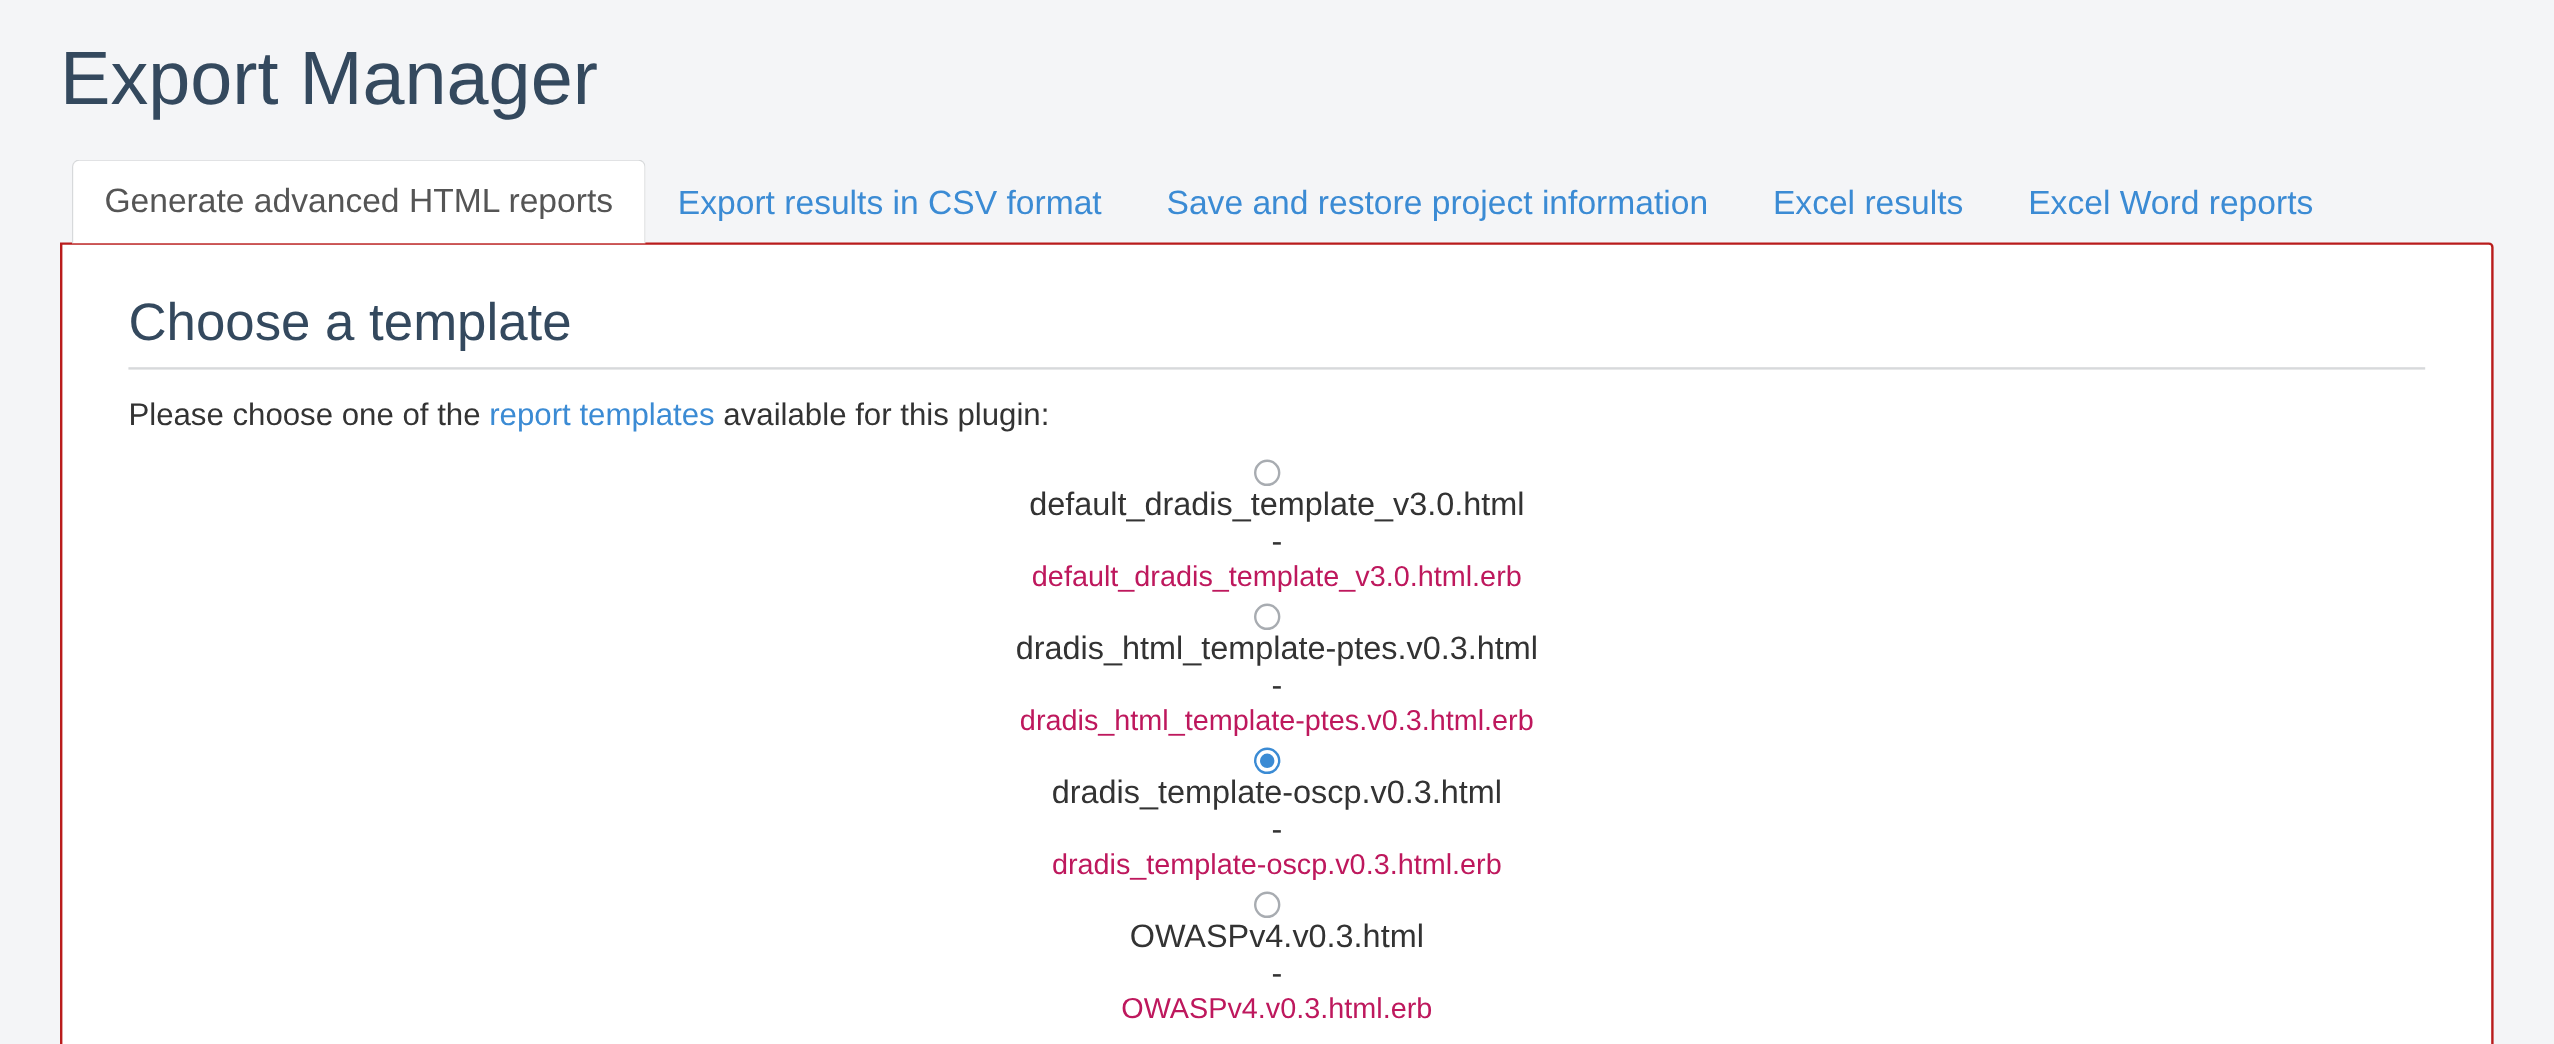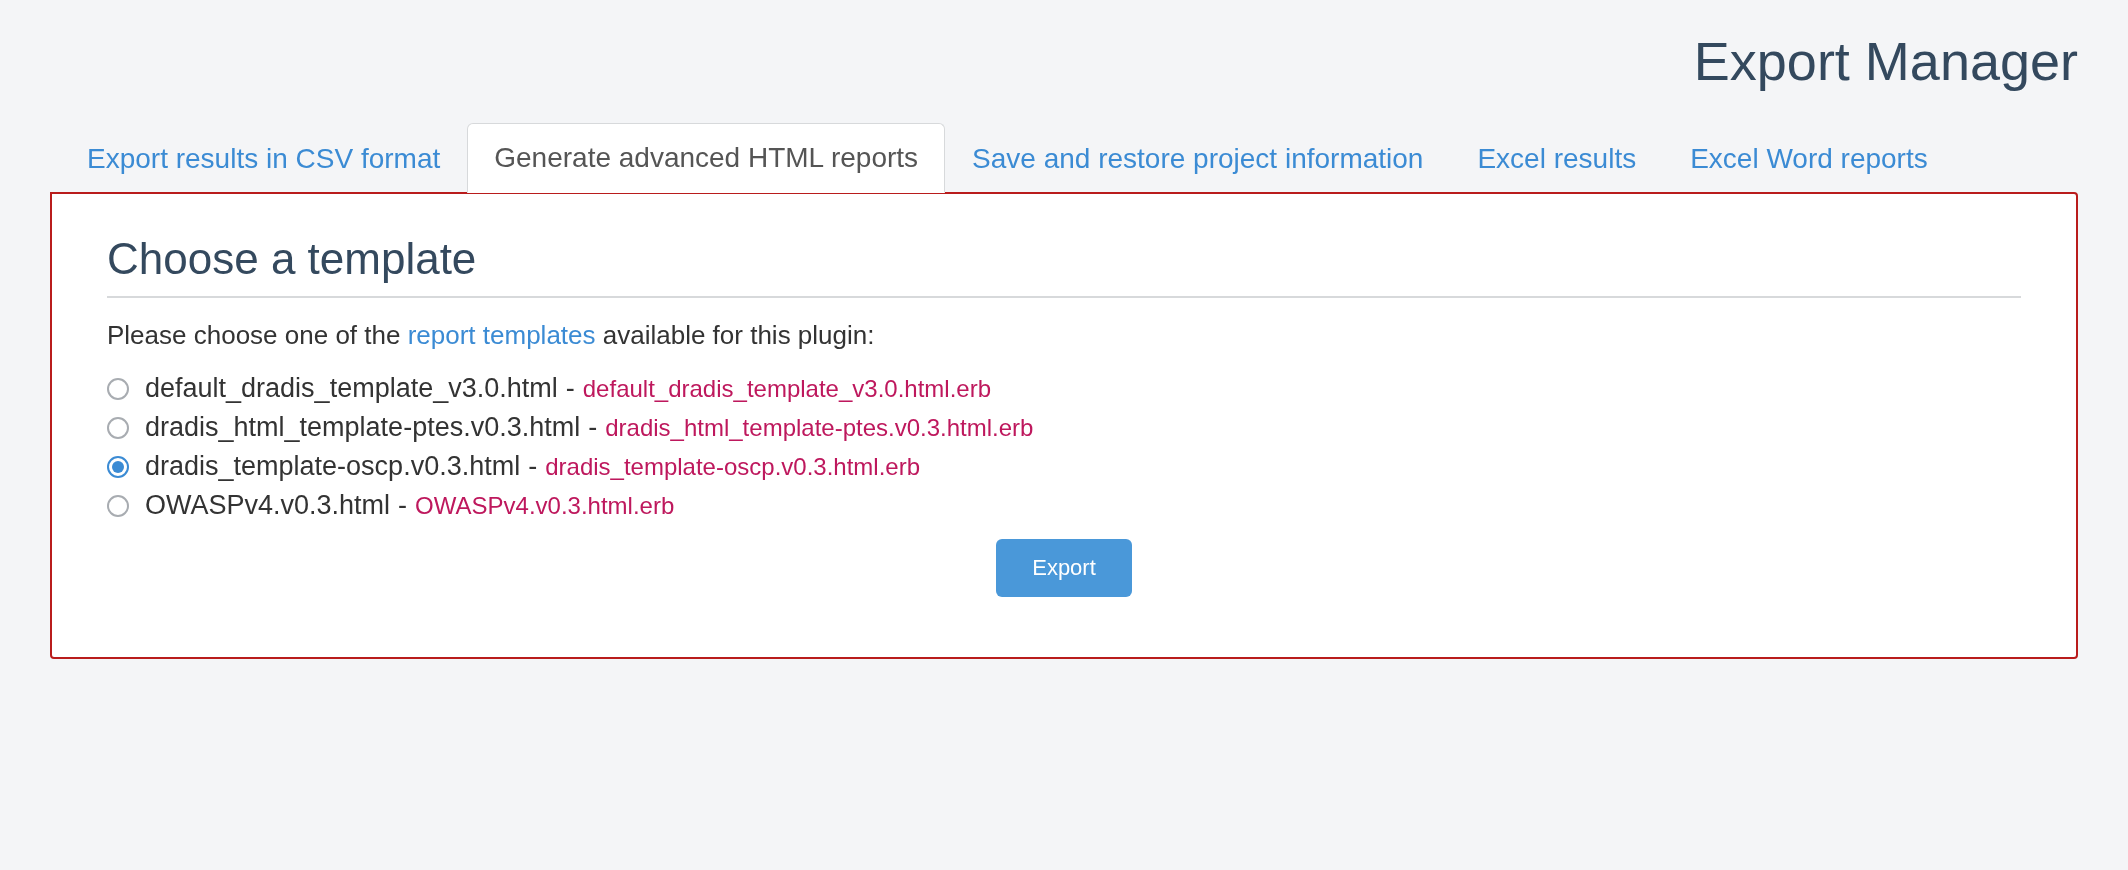--- a/index.html
+++ b/index.html
@@ -7,25 +7,24 @@
     width: 2128px;
     height: 870px;
     background: #f4f5f7;
     font-family: "Helvetica Neue", Helvetica, Arial, sans-serif;
     color: #333;
   }
   .page {
     padding: 20px 50px 40px 50px;
   }
   h1.page-title {
-    font-size: 54px;
+    font-size: 63px;
     font-weight: 400;
     color: #34495e;
     margin: 10px 0 30px 0;
-    text-align: right;
   }
   .tabs {
     display: flex;
     align-items: flex-end;
     padding-left: 10px;
   }
   .tab {
     font-size: 28px;
     padding: 18px 26px;
     color: #3b8bd4;
@@ -68,20 +67,21 @@
   }
   .template-list {
     list-style: none;
   }
   .template-item {
     display: flex;
     align-items: center;
     margin: 8px 0;
     font-size: 27px;
     color: #333;
+    flex-direction: column;
   }
   .template-item input[type="radio"] {
     appearance: none;
     width: 22px;
     height: 22px;
     border: 2px solid #a8acb1;
     border-radius: 50%;
     margin-right: 16px;
     position: relative;
     cursor: pointer;
@@ -118,22 +118,22 @@
     cursor: pointer;
   }
 </style>
 </head>
 <body>
 
 <div class="page">
   <h1 class="page-title">Export Manager</h1>
 
   <div class="tabs">
+    <div class="tab active">Generate advanced HTML reports</div>
     <div class="tab">Export results in CSV format</div>
-    <div class="tab active">Generate advanced HTML reports</div>
     <div class="tab">Save and restore project information</div>
     <div class="tab">Excel results</div>
     <div class="tab">Excel Word reports</div>
   </div>
 
   <div class="panel">
     <h2 class="section-title">Choose a template</h2>
 
     <p class="instruction">
       <span>Please choose one of the </span><a href="#">report templates</a><span> available for this plugin:</span>

